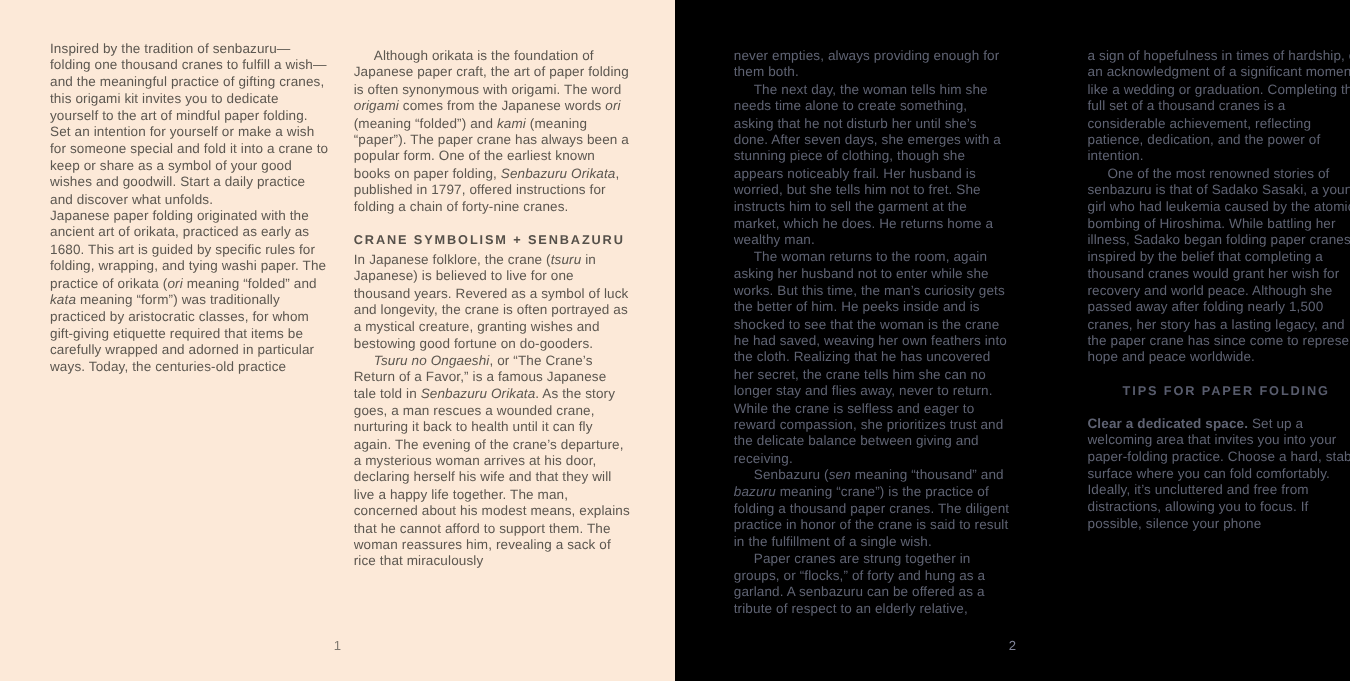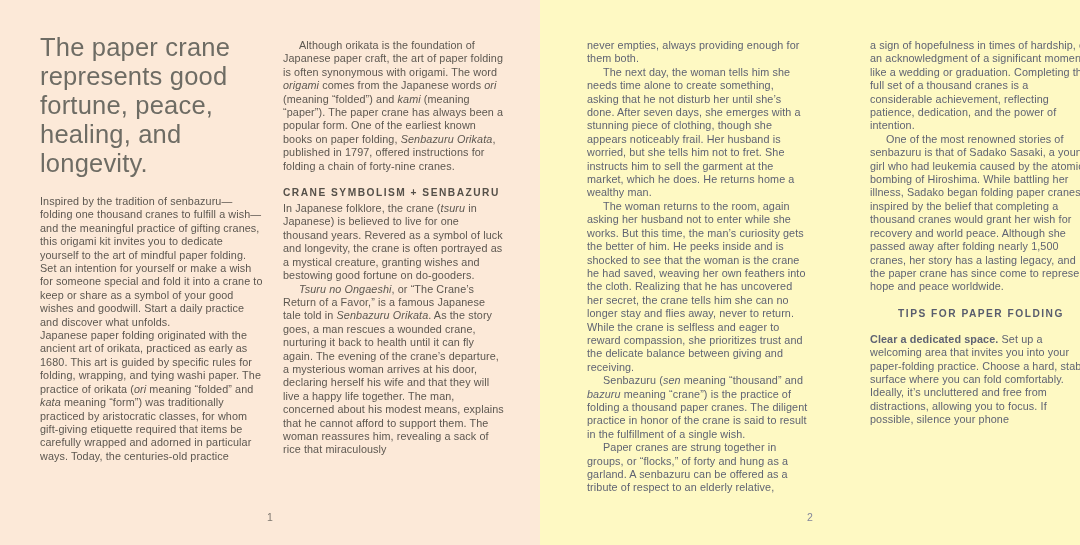--- a/index.html
+++ b/index.html
@@ -19,21 +19,21 @@
     position: relative;
     width: 540px;
     height: 545px;
     box-sizing: border-box;
   }
   .page-left {
     background: #fce9d8;
     color: #5c5750;
   }
   .page-right {
-    background: #fef9c3;
+    background: #000000;
     color: #5f6373;
   }
   .col {
     position: absolute;
     box-sizing: border-box;
     max-height: 472px;
     overflow: hidden;
   }
   .page-left .col-1 { left: 40px;  top: 33px; width: 224px; }
   .page-left .col-2 { left: 283px; top: 39px; width: 221px; }
@@ -80,21 +80,20 @@
   .page-left .pagenum { color: #7f7970; }
   .page-right .pagenum { color: #82859a; }
 </style>
 </head>
 <body>
 
 <div class="spread">
 
   <section class="page page-left">
     <div class="col col-1">
-      <h1 class="headline">The paper crane represents good fortune, peace, healing, and longevity.</h1>
       <p class="body">Inspired by the tradition of senbazuru—folding one thousand cranes to fulfill a wish—and the meaningful practice of gifting cranes, this origami kit invites you to dedicate yourself to the art of mindful paper folding. Set an intention for yourself or make a wish for someone special and fold it into a crane to keep or share as a symbol of your good wishes and goodwill. Start a daily practice and discover what unfolds.</p>
       <p class="body">Japanese paper folding originated with the ancient art of orikata, practiced as early as 1680. This art is guided by specific rules for folding, wrapping, and tying washi paper. The practice of orikata (<i>ori</i> meaning “folded” and <i>kata</i> meaning “form”) was traditionally practiced by aristocratic classes, for whom gift-giving etiquette required that items be carefully wrapped and adorned in particular ways. Today, the centuries-old practice</p>
     </div>
 
     <div class="col col-2">
       <p class="body indent">Although orikata is the foundation of Japanese paper craft, the art of paper folding is often synonymous with origami. The word <i>origami</i> comes from the Japanese words <i>ori</i> (meaning “folded”) and <i>kami</i> (meaning “paper”). The paper crane has always been a popular form. One of the earliest known books on paper folding, <i>Senbazuru Orikata</i>, published in 1797, offered instructions for folding a chain of forty-nine cranes.</p>
       <h2 class="section">CRANE SYMBOLISM + SENBAZURU</h2>
       <p class="body">In Japanese folklore, the crane (<i>tsuru</i> in Japanese) is believed to live for one thousand years. Revered as a symbol of luck and longevity, the crane is often portrayed as a mystical creature, granting wishes and bestowing good fortune on do-gooders.</p>
       <p class="body indent"><i>Tsuru no Ongaeshi</i>, or “The Crane’s Return of a Favor,” is a famous Japanese tale told in <i>Senbazuru Orikata</i>. As the story goes, a man rescues a wounded crane, nurturing it back to health until it can fly again. The evening of the crane’s departure, a mysterious woman arrives at his door, declaring herself his wife and that they will live a happy life together. The man, concerned about his modest means, explains that he cannot afford to support them. The woman reassures him, revealing a sack of rice that miraculously</p>
     </div>

